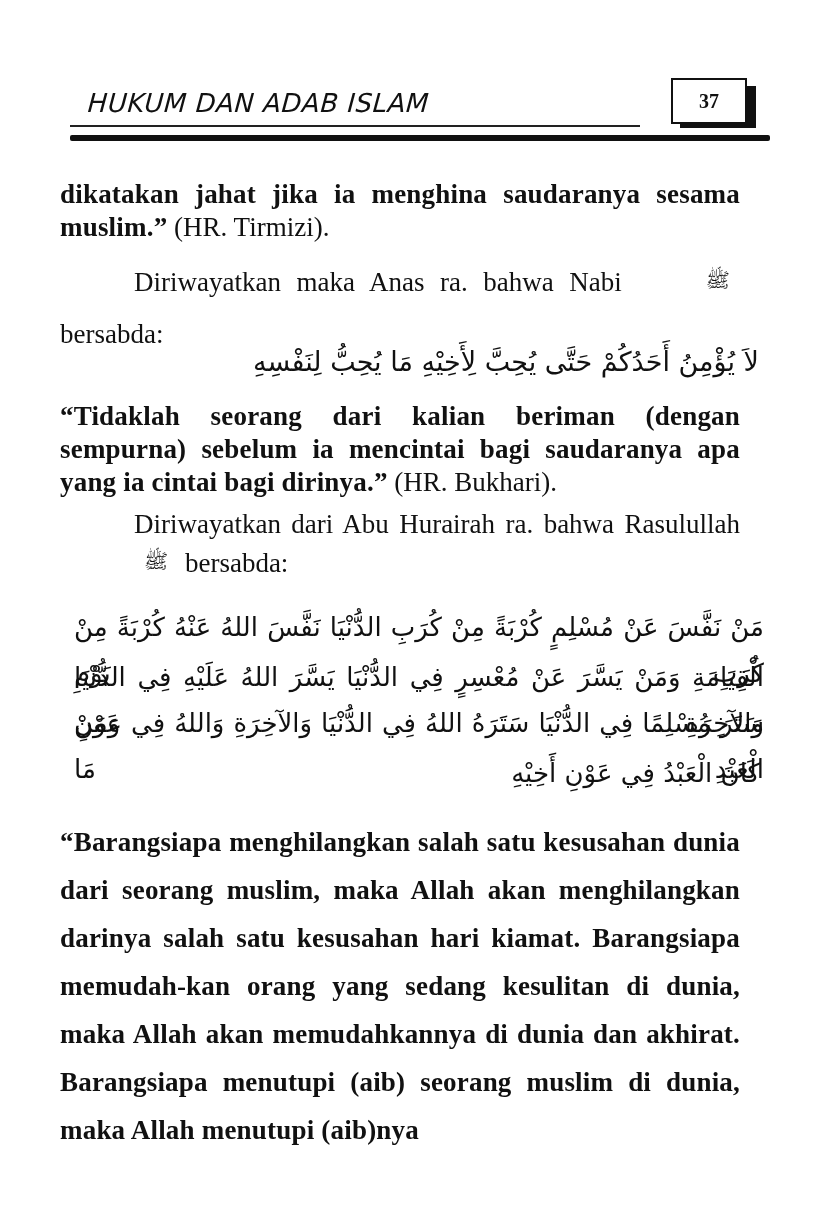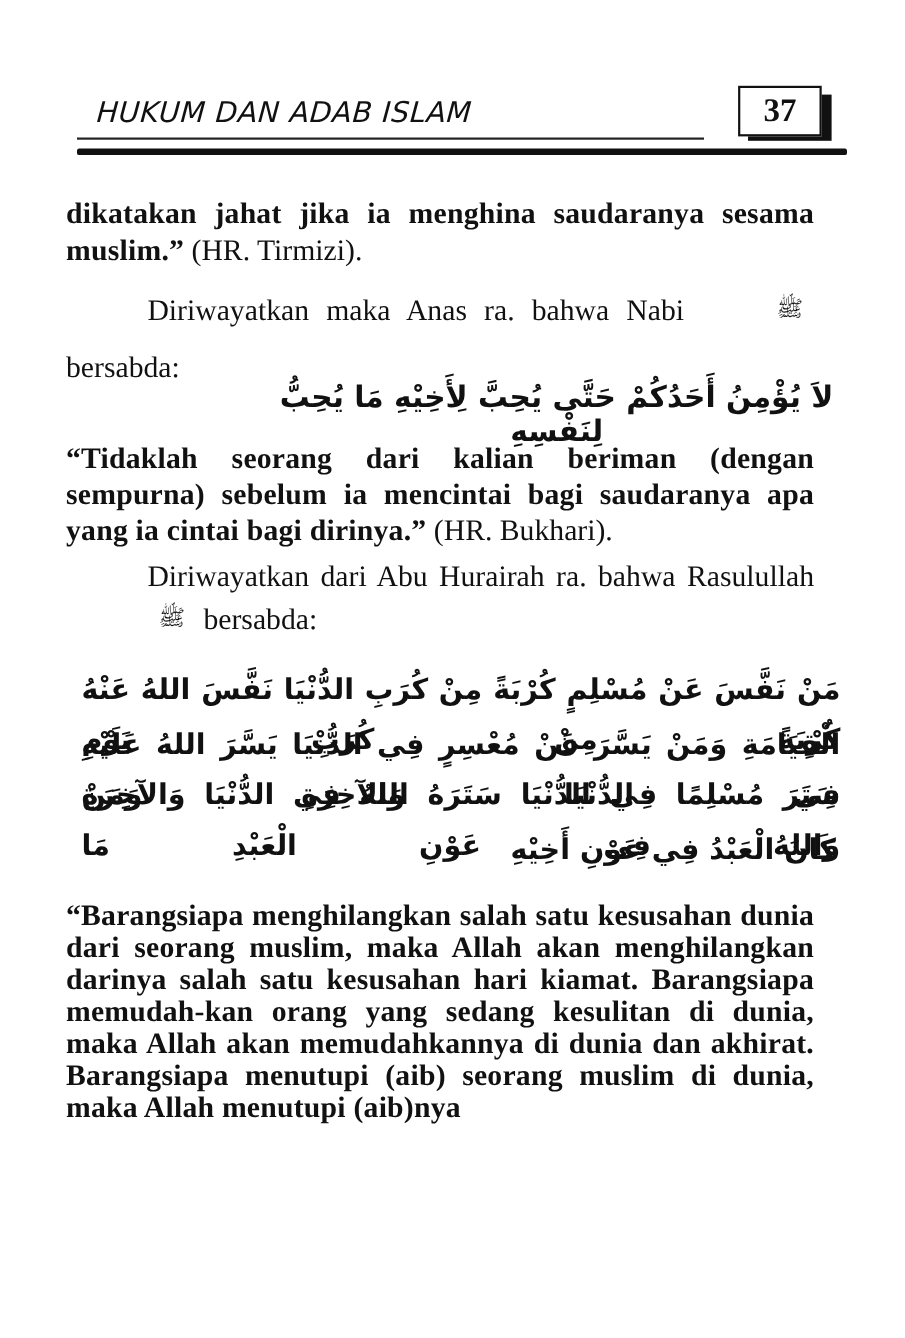--- a/index.html
+++ b/index.html
@@ -12,38 +12,38 @@
     font-family: "DejaVu Sans", sans-serif; font-style: italic;
     font-size: 26px; letter-spacing: 0.5px; color: #111;
     transform: skewX(-4deg);
   }
   .rule-thin { position: absolute; left: 70px; top: 125px; width: 570px; height: 2px; background: #222; }
   .rule-thick { position: absolute; left: 70px; top: 135px; width: 700px; height: 6px; background: #111; border-radius: 2px; }
   .page-box-shadow { position: absolute; left: 680px; top: 86px; width: 76px; height: 42px; background: #111; }
   .page-box {
     position: absolute; left: 671px; top: 78px; width: 72px; height: 42px;
     background: #fff; border: 2px solid #111;
-    font-family: "Liberation Serif", serif; font-weight: bold; font-size: 30px;
+    font-family: "Liberation Serif", serif; font-weight: bold; font-size: 20px;
     display: flex; align-items: center; justify-content: center;
   }
 
   
   .txt {
     position: absolute; left: 60px; width: 680px;
     font-family: "Liberation Serif", serif; font-size: 27px; line-height: 33px;
     text-align: justify; color: #111;
   }
   .b { font-weight: bold; font-family: "Liberation Serif", serif; letter-spacing: 0.2px; }
   .r { font-weight: normal; }
   .indent { text-indent: 74px; }
   .saw { font-family: "DejaVu Sans", sans-serif; font-size: 20px; display: inline-block; margin: 0 10px; vertical-align: 4px; }
 
   .arabic {
     position: absolute; direction: rtl; text-align: justify;
-    font-family: "DejaVu Sans", sans-serif; font-size: 26px; font-weight: bold;
+    font-family: "DejaVu Sans", sans-serif; font-size: 26px; font-weight: normal;
     color: #111; unicode-bidi: embed;
   }
 </style>
 </head>
 <body>
 
 <div class="page">
 
   <div class="running-title">HUKUM DAN ADAB ISLAM</div>
   <div class="rule-thin"></div>
@@ -69,17 +69,17 @@
   <div class="txt indent" style="top:506px; line-height:37px;">
     <span>Diriwayatkan dari Abu Hurairah ra. bahwa Rasulullah</span><span class="saw">ﷺ</span>
     <span>bersabda:</span>
   </div>
 
   <div class="arabic" style="left:74px; top:604px; width:690px; line-height:46px; text-align-last:justify;">مَنْ نَفَّسَ عَنْ مُسْلِمٍ كُرْبَةً مِنْ كُرَبِ الدُّنْيَا نَفَّسَ اللهُ عَنْهُ كُرْبَةً مِنْ كُرَبِ يَوْمِ</div>
   <div class="arabic" style="left:74px; top:654px; width:690px; line-height:46px; text-align-last:justify;">الْقِيَامَةِ وَمَنْ يَسَّرَ عَنْ مُعْسِرٍ فِي الدُّنْيَا يَسَّرَ اللهُ عَلَيْهِ فِي الدُّنْيَا وَالآخِرَةِ وَمَنْ</div>
   <div class="arabic" style="left:74px; top:700px; width:690px; line-height:46px; text-align-last:justify;">سَتَرَ مُسْلِمًا فِي الدُّنْيَا سَتَرَهُ اللهُ فِي الدُّنْيَا وَالآخِرَةِ وَاللهُ فِي عَوْنِ الْعَبْدِ مَا</div>
   <div class="arabic" style="left:456px; top:750px; width:304px; line-height:46px; text-align:right;">كَانَ الْعَبْدُ فِي عَوْنِ أَخِيْهِ</div>
 
-  <div class="txt" style="top:818px; line-height:29px;">
+  <div class="txt" style="top:818px; line-height:48px;">
     <span class="b">“Barangsiapa menghilangkan salah satu kesusahan dunia dari seorang muslim, maka Allah akan menghilangkan darinya salah satu kesusahan hari kiamat. Barangsiapa memudah-kan orang yang sedang kesulitan di dunia, maka Allah akan memudahkannya di dunia dan akhirat. Barangsiapa menutupi (aib) seorang muslim di dunia, maka Allah menutupi (aib)nya</span>
   </div>
 
 </div>
 
 </body></html>

